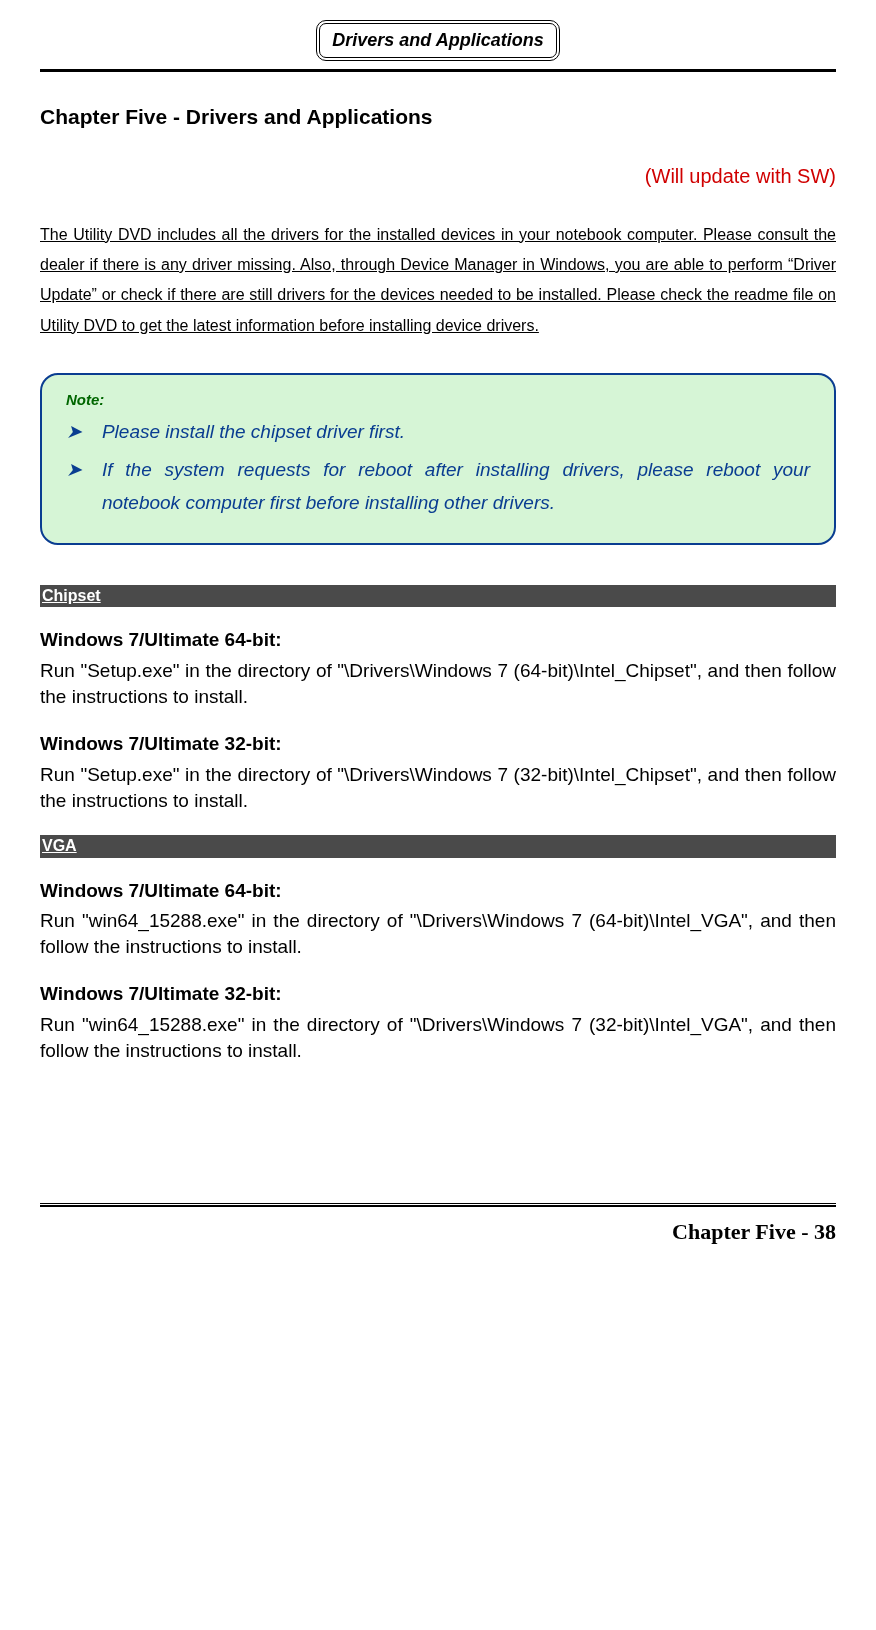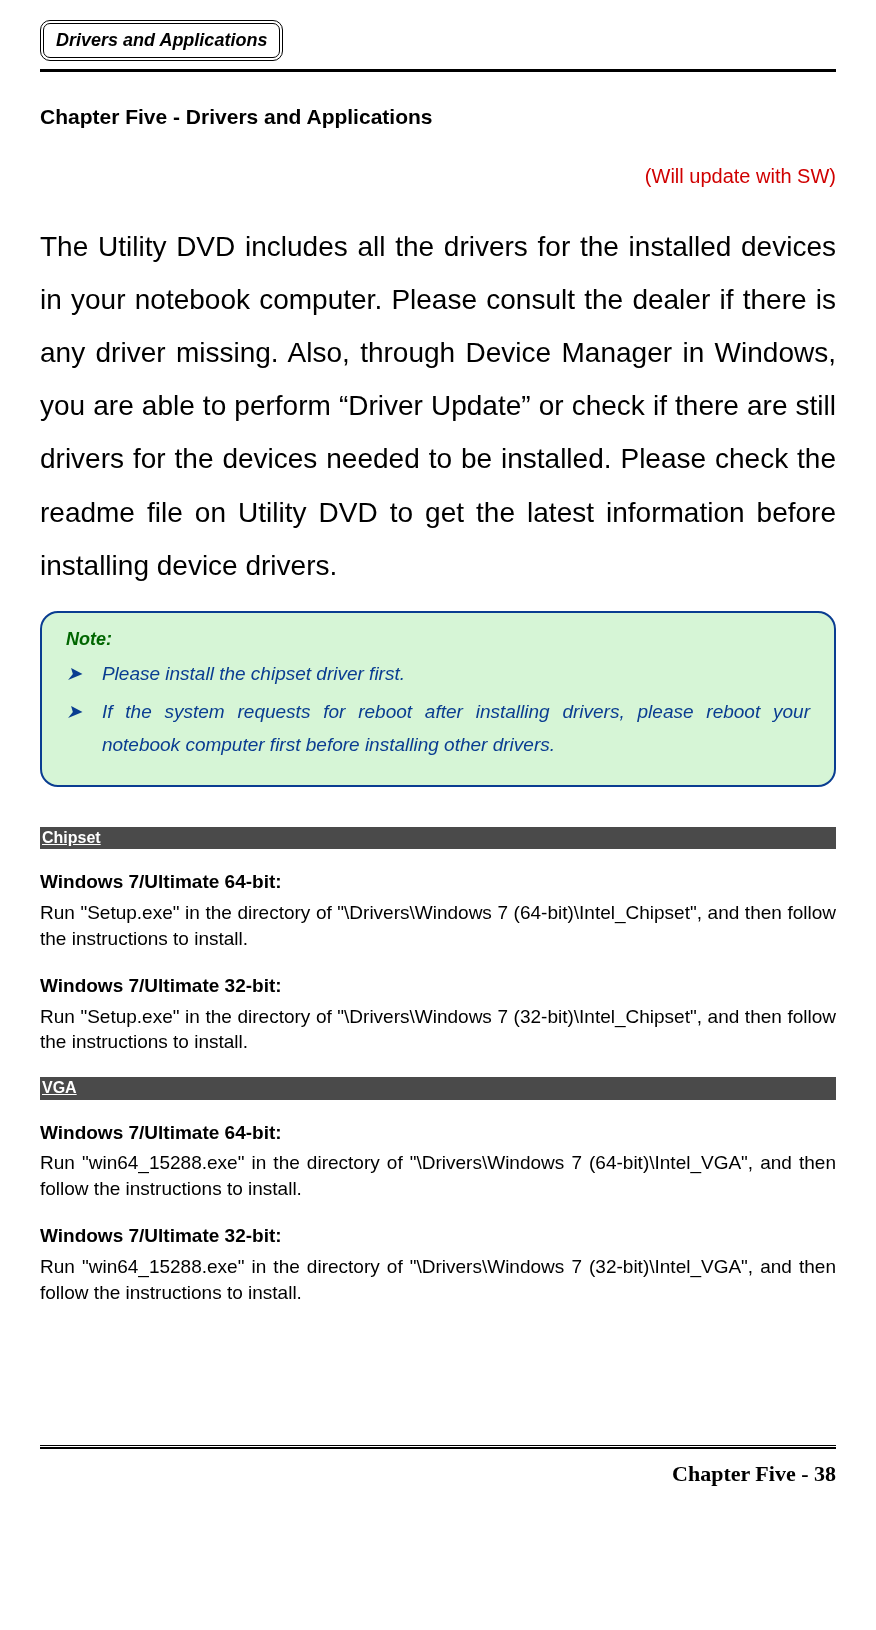--- a/index.html
+++ b/index.html
@@ -7,21 +7,21 @@
     font-family: Arial, Helvetica, sans-serif;
     background: #fff;
     color: #000;
     width: 876px;
     margin: 0 auto;
     padding: 20px 40px 30px 40px;
     line-height: 1.4;
   }
   .top-area {
     display: flex;
-    justify-content: flex-start;
+    justify-content: center;
     margin-bottom: 8px;
   }
   .header-badge {
     border: 4px double #000;
     border-radius: 10px;
     padding: 4px 12px;
     font-weight: bold;
     font-style: italic;
     font-size: 18px;
   }
@@ -35,37 +35,38 @@
     font-weight: bold;
     margin-bottom: 30px;
   }
   .update-note {
     text-align: right;
     color: #d00000;
     font-size: 20px;
     margin-bottom: 30px;
   }
   .intro-para {
-    font-size: 28px;
+    font-size: 16px;
     text-align: justify;
     line-height: 1.9;
-    margin-bottom: 19px;
+    margin-bottom: 32px;
+    text-decoration: underline;
   }
   .note-box {
     background: #d6f5d6;
     border: 2px solid #0a3d91;
     border-radius: 18px;
     padding: 14px 24px 18px 24px;
     margin-bottom: 40px;
   }
   .note-label {
     color: #006600;
     font-weight: bold;
     font-style: italic;
-    font-size: 18px;
+    font-size: 15px;
     margin-bottom: 6px;
   }
   .note-list {
     list-style: none;
     padding-left: 0;
   }
   .note-list li {
     display: flex;
     align-items: flex-start;
     color: #0a3d91;

